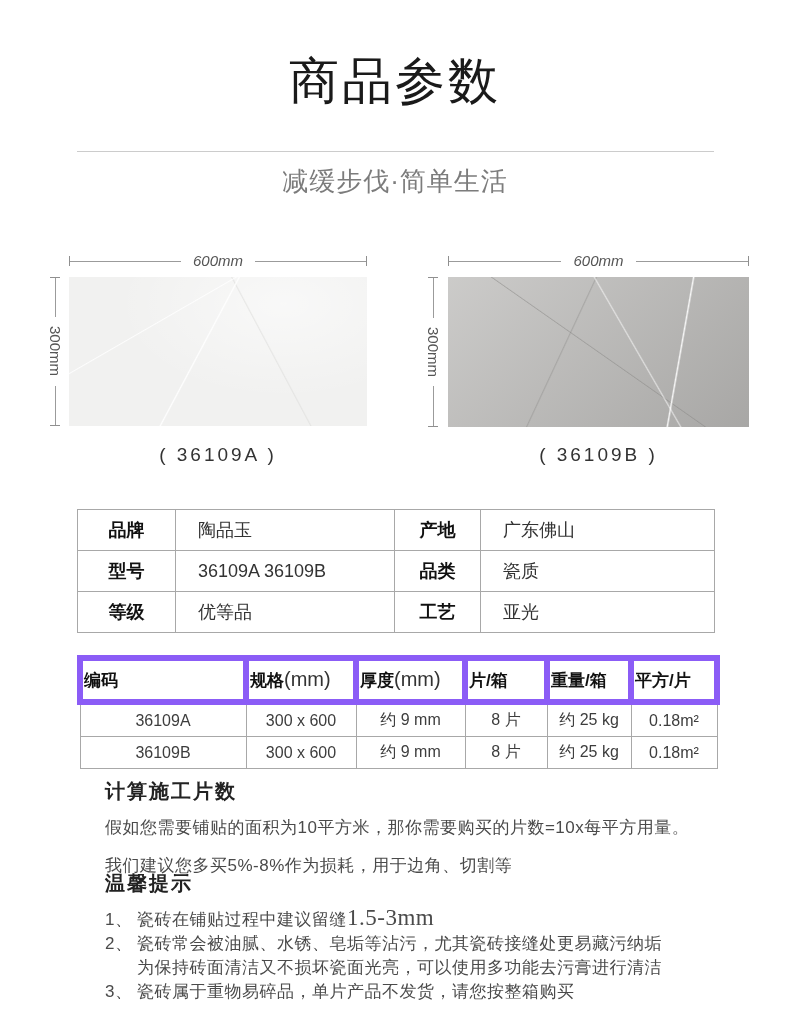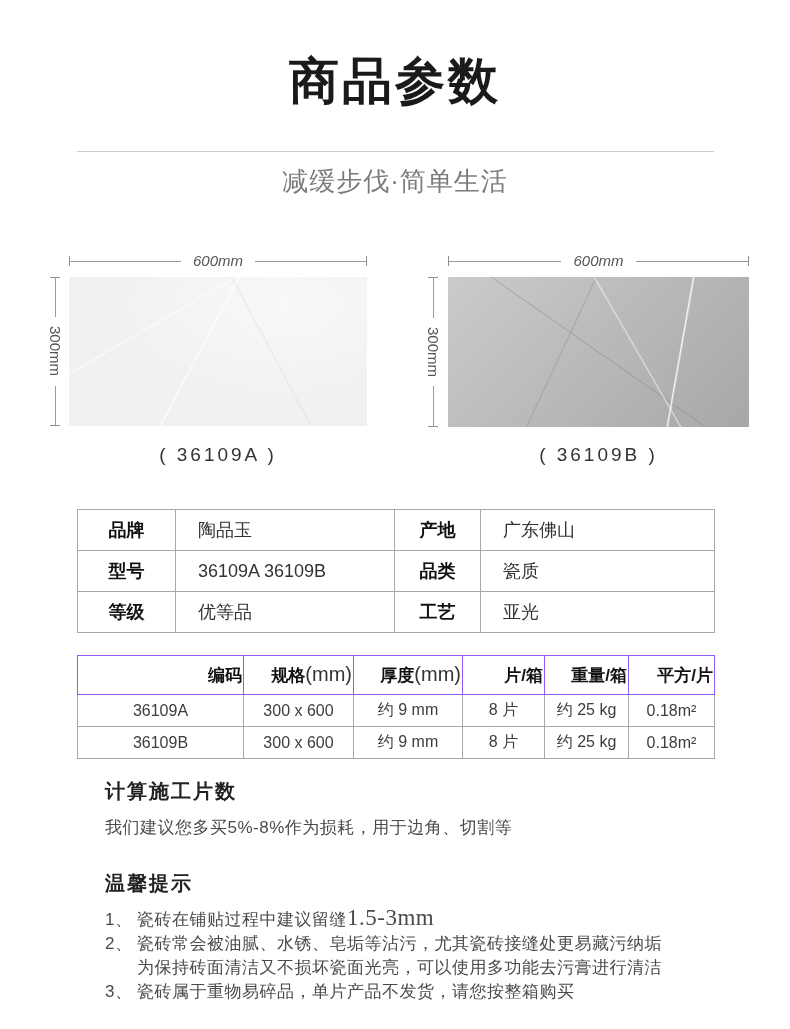--- a/index.html
+++ b/index.html
@@ -3,21 +3,21 @@
 <meta charset="utf-8">
 <style>
   html,body{margin:0;padding:0;background:#ffffff;}
   .page{
     position:relative;width:790px;height:1029px;background:#ffffff;
     font-family:"Liberation Sans","DejaVu Sans",sans-serif;overflow:hidden;color:#333;
   }
   
   .title{
     position:absolute;top:48px;left:0;width:100%;text-align:center;
-    font-size:50px;font-weight:700;color:#1a1a1a;letter-spacing:3px;
+    font-size:50px;font-weight:400;color:#1a1a1a;letter-spacing:3px;
   }
   .subtitle-en{
     position:absolute;top:113px;left:0;width:100%;text-align:center;
     font-size:15px;color:#4d4d4d;letter-spacing:5px;
   }
   .divider{position:absolute;top:151px;left:77px;width:637px;height:1px;background:#cccccc;}
   .slogan{
     position:absolute;top:164px;left:0;width:100%;text-align:center;
     font-size:26px;color:#7c7c7c;letter-spacing:1px;
   }
@@ -52,21 +52,21 @@
   .caption{position:absolute;top:444px;text-align:center;font-size:19px;color:#333;letter-spacing:3px;}
   .caption.a{left:69px;width:298px;}
   .caption.b{left:448px;width:301px;}
   
   table{border-collapse:collapse;table-layout:fixed;position:absolute;}
   .spec{left:77px;top:509px;width:637px;}
   .spec td{border:1px solid #a8a8a8;height:38px;font-size:18px;overflow:hidden;}
   .spec .lab{font-weight:bold;text-align:center;color:#111;}
   .spec .val{padding-left:22px;color:#333;}
   .size{left:77px;top:655px;width:637px;}
-  .size th{border:1px solid #8b5cf6;height:36px;font-size:17px;color:#111;font-weight:bold;text-align:right;}
+  .size th{border:6px solid #8b5cf6;height:36px;font-size:17px;color:#111;font-weight:bold;text-align:left;}
   .size th .unit{font-weight:normal;font-size:20px;color:#333;}
   .size td{border:1px solid #a8a8a8;height:29px;font-size:16px;color:#3d3d3d;text-align:center;}
   
   .sec-heading{font-size:20px;font-weight:bold;color:#222;letter-spacing:2px;}
   .calc{position:absolute;left:105px;top:778px;width:600px;color:#4a4a4a;}
   .calc p{margin:8px 0 0 0;font-size:17px;line-height:30px;letter-spacing:.5px;}
   .tips{position:absolute;left:105px;top:870px;width:610px;color:#4a4a4a;}
   .tips .list{margin-top:9px;font-size:17px;letter-spacing:.5px;}
   .tip{display:flex;align-items:baseline;line-height:24px;}
   .tip .num{flex:0 0 32px;}
@@ -179,20 +179,21 @@
         <td>约 9 mm</td>
         <td>8 片</td>
         <td>约 25 kg</td>
         <td>0.18m²</td>
       </tr>
     </tbody>
   </table>
 
   <div class="calc">
     <div class="sec-heading">计算施工片数</div>
+    <p>假如您需要铺贴的面积为10平方米，那你需要购买的片数=10x每平方用量。</p>
     <p>我们建议您多买5%-8%作为损耗，用于边角、切割等</p>
   </div>
 
   <div class="tips">
     <div class="sec-heading">温馨提示</div>
     <div class="list">
       <div class="tip">
         <span class="num">1、</span>
         <span class="txt"><span>瓷砖在铺贴过程中建议留缝</span><span class="big">1.5-3mm</span></span>
       </div>

